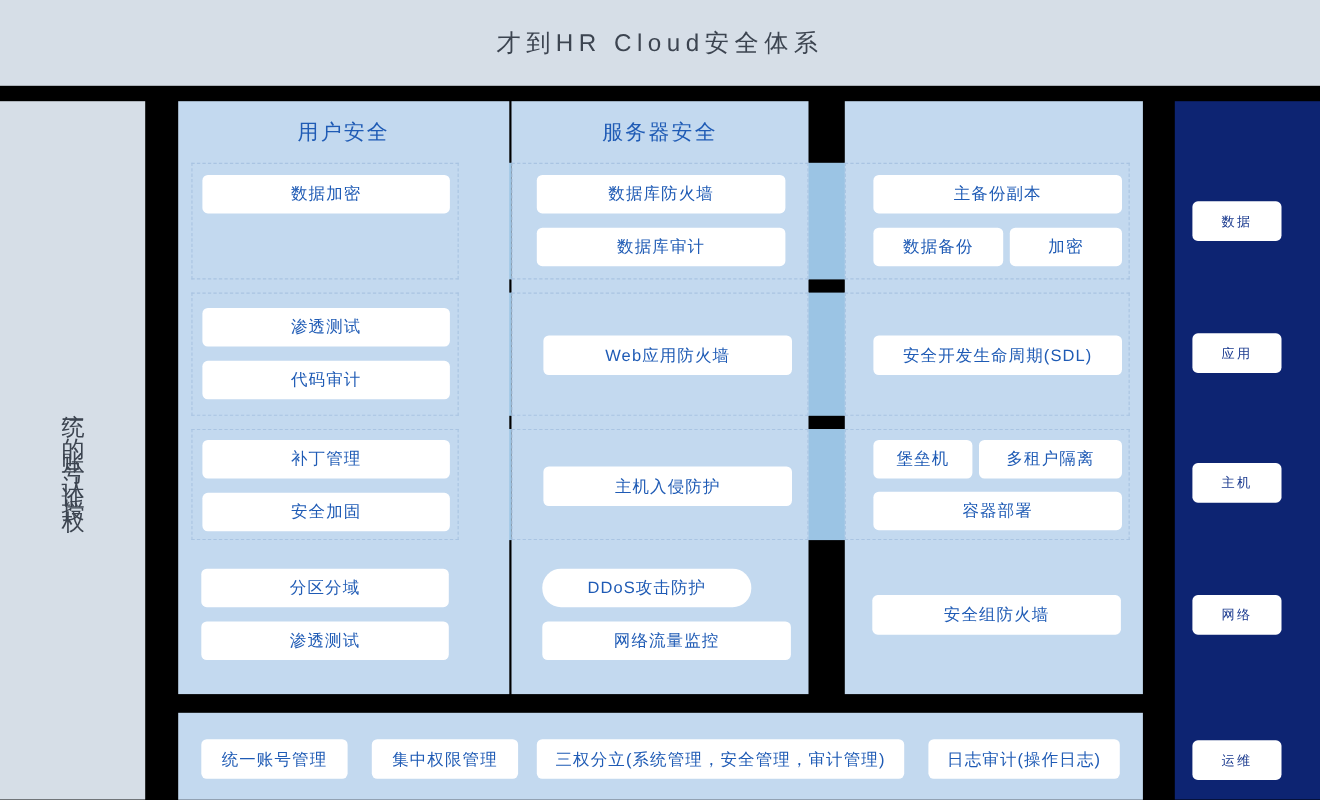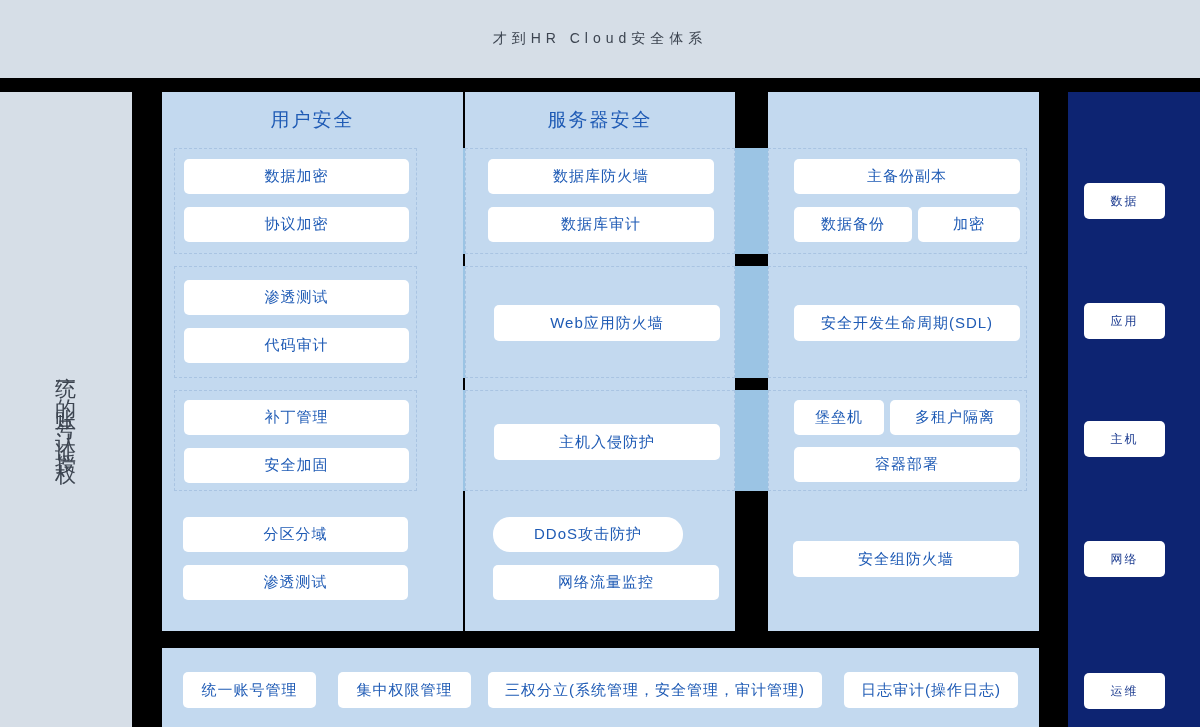--- a/index.html
+++ b/index.html
@@ -12,21 +12,21 @@
   .stage{position:relative;width:1200px;height:727px;background:#000;}
 
   
   .header{
     position:absolute;left:0;top:0;width:1200px;height:78px;
     background:#d6dee7;
   }
   .header-title{
     position:absolute;left:0;top:0;width:1200px;height:78px;
     display:flex;align-items:center;justify-content:center;
-    font-size:14px;color:#3c4450;letter-spacing:5px;font-weight:400;
+    font-size:22px;color:#3c4450;letter-spacing:5px;font-weight:400;
     white-space:nowrap;
   }
 
   
   .left-band{
     position:absolute;left:0;top:92px;width:132px;height:635px;
     background:#d6dee7;
     display:flex;align-items:center;justify-content:center;
   }
   .left-band-text{
@@ -124,21 +124,20 @@
   <div class="connector conn-a conn r2"></div>
   <div class="connector conn-b conn r0"></div>
   <div class="connector conn-b conn r1"></div>
   <div class="connector conn-b conn r2"></div>
 
   <div class="col col-1">
     <div class="col-title">用户安全</div>
 
     <div class="band b0 c1">
       <div class="box" style="left:9px;top:10px;width:225px;height:35px;">数据加密</div>
-      <div class="box" style="left:9px;top:58px;width:225px;height:35px;">协议加密</div>
     </div>
 
     <div class="band b1 c1">
       <div class="box" style="left:9px;top:13px;width:225px;height:35px;">渗透测试</div>
       <div class="box" style="left:9px;top:61px;width:225px;height:35px;">代码审计</div>
     </div>
 
     <div class="band b2 c1">
       <div class="box" style="left:9px;top:9px;width:225px;height:35px;">补丁管理</div>
       <div class="box" style="left:9px;top:57px;width:225px;height:35px;">安全加固</div>

